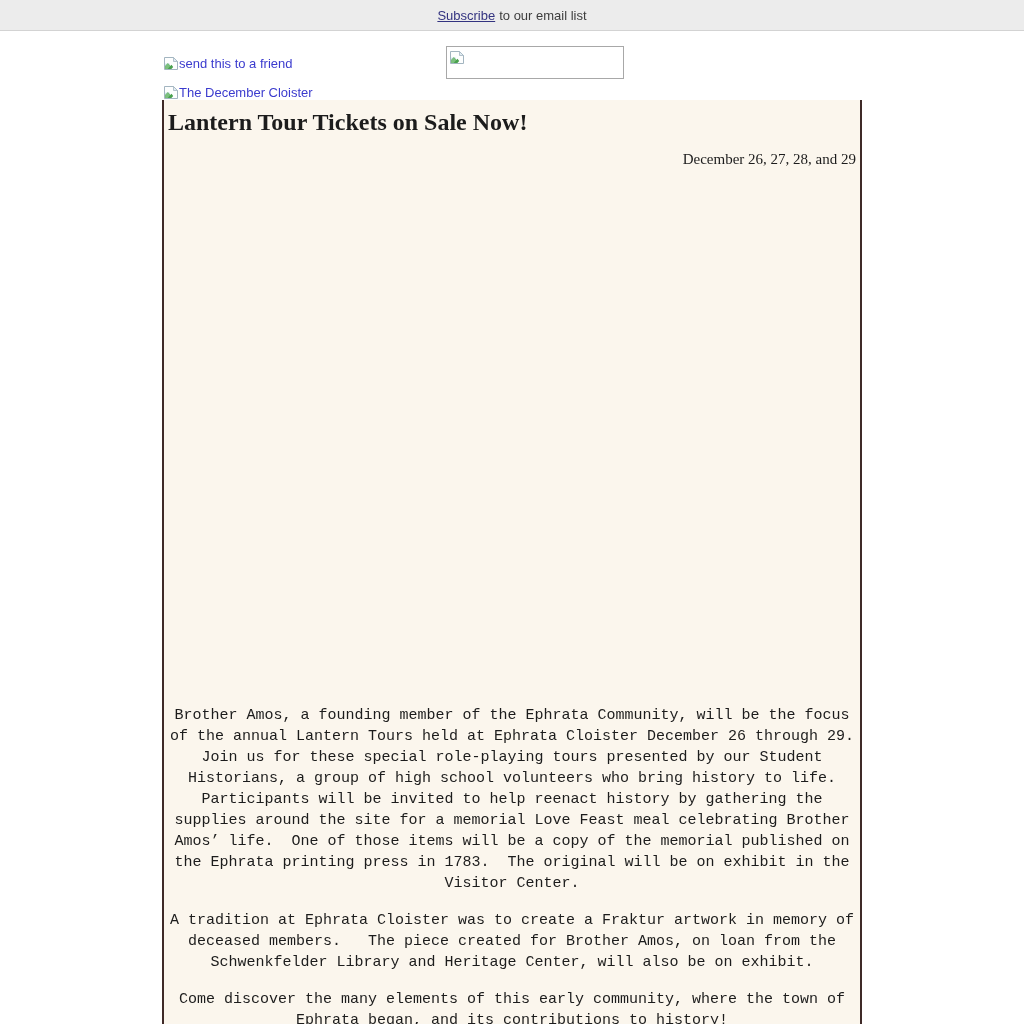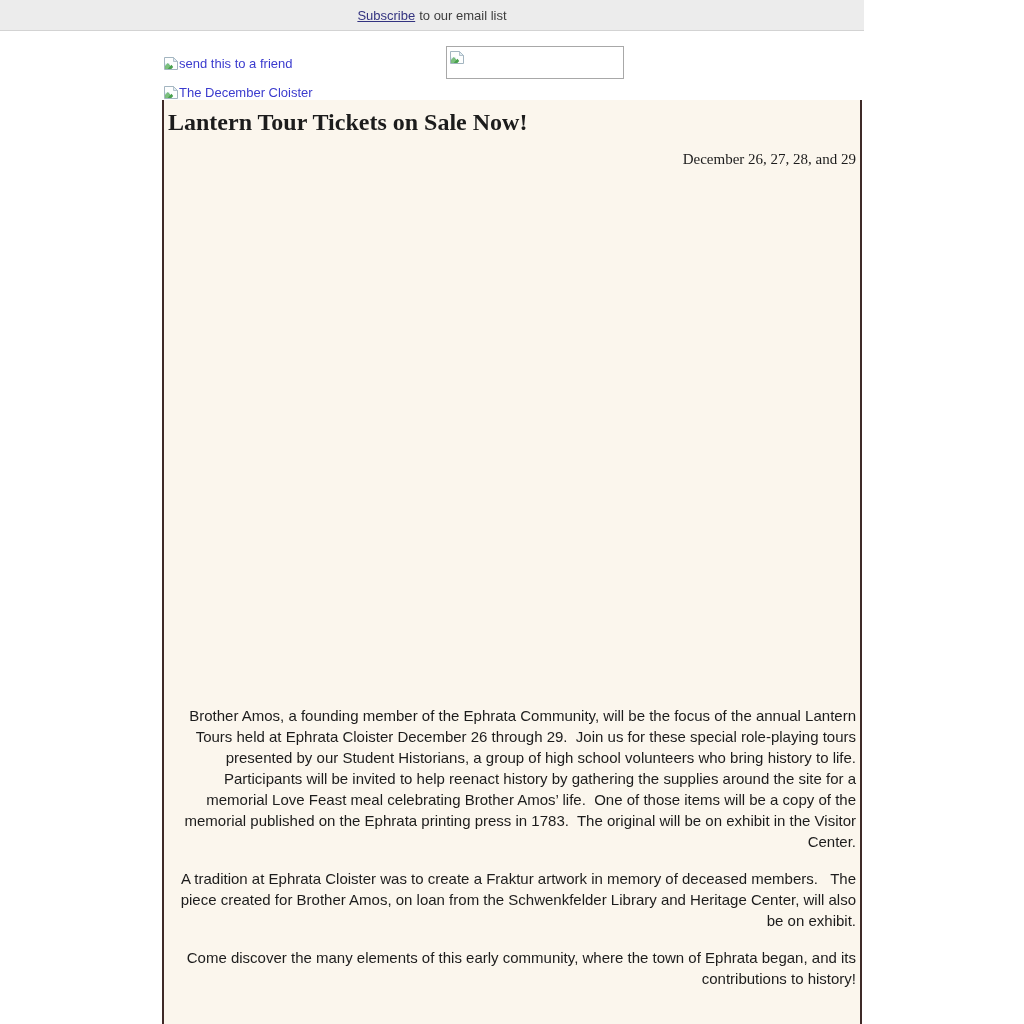--- a/index.html
+++ b/index.html
@@ -7,21 +7,21 @@
     width: 1024px; height: 1024px;
     overflow: hidden;
     background: #ffffff;
     font-family: "Liberation Sans", sans-serif;
   }
   body { position: relative; }
 
   
   .topbar {
     position: absolute; top: 0; left: 0;
-    width: 864px; height: 31px;
+    width: 1024px; height: 31px;
     background: var(--topbar-bg);
     border-bottom: 1px solid var(--topbar-border);
     display: flex; align-items: center; justify-content: center;
     font-size: 13px; color: var(--topbar-text);
   }
   .subscribe-link {
     color: var(--subscribe-link); text-decoration: underline;
     cursor: pointer; margin-right: 4px;
   }
 
@@ -64,23 +64,23 @@
     text-align: right; margin-top: 17px;
     white-space: pre-wrap;
   }
   .spacer { height: 520px; }
   .section-heading {
     font-family: "Liberation Sans", sans-serif;
     font-weight: bold; font-size: 17px; line-height: 20px;
     text-align: center; color: #000000;
   }
   .body-para {
-    font-family: Liberation Sans, sans-serif;
+    font-family: Liberation Mono, monospace;
     font-size: 15px; line-height: 21px;
-    margin-top: 16px; text-align: right;
+    margin-top: 16px; text-align: center;
     white-space: pre-wrap;
   }
 </style>
 </head>
 <body>
 
 <div class="topbar">
   <a class="subscribe-link" href="#">Subscribe</a>
   <span>to our email list</span>
 </div>

